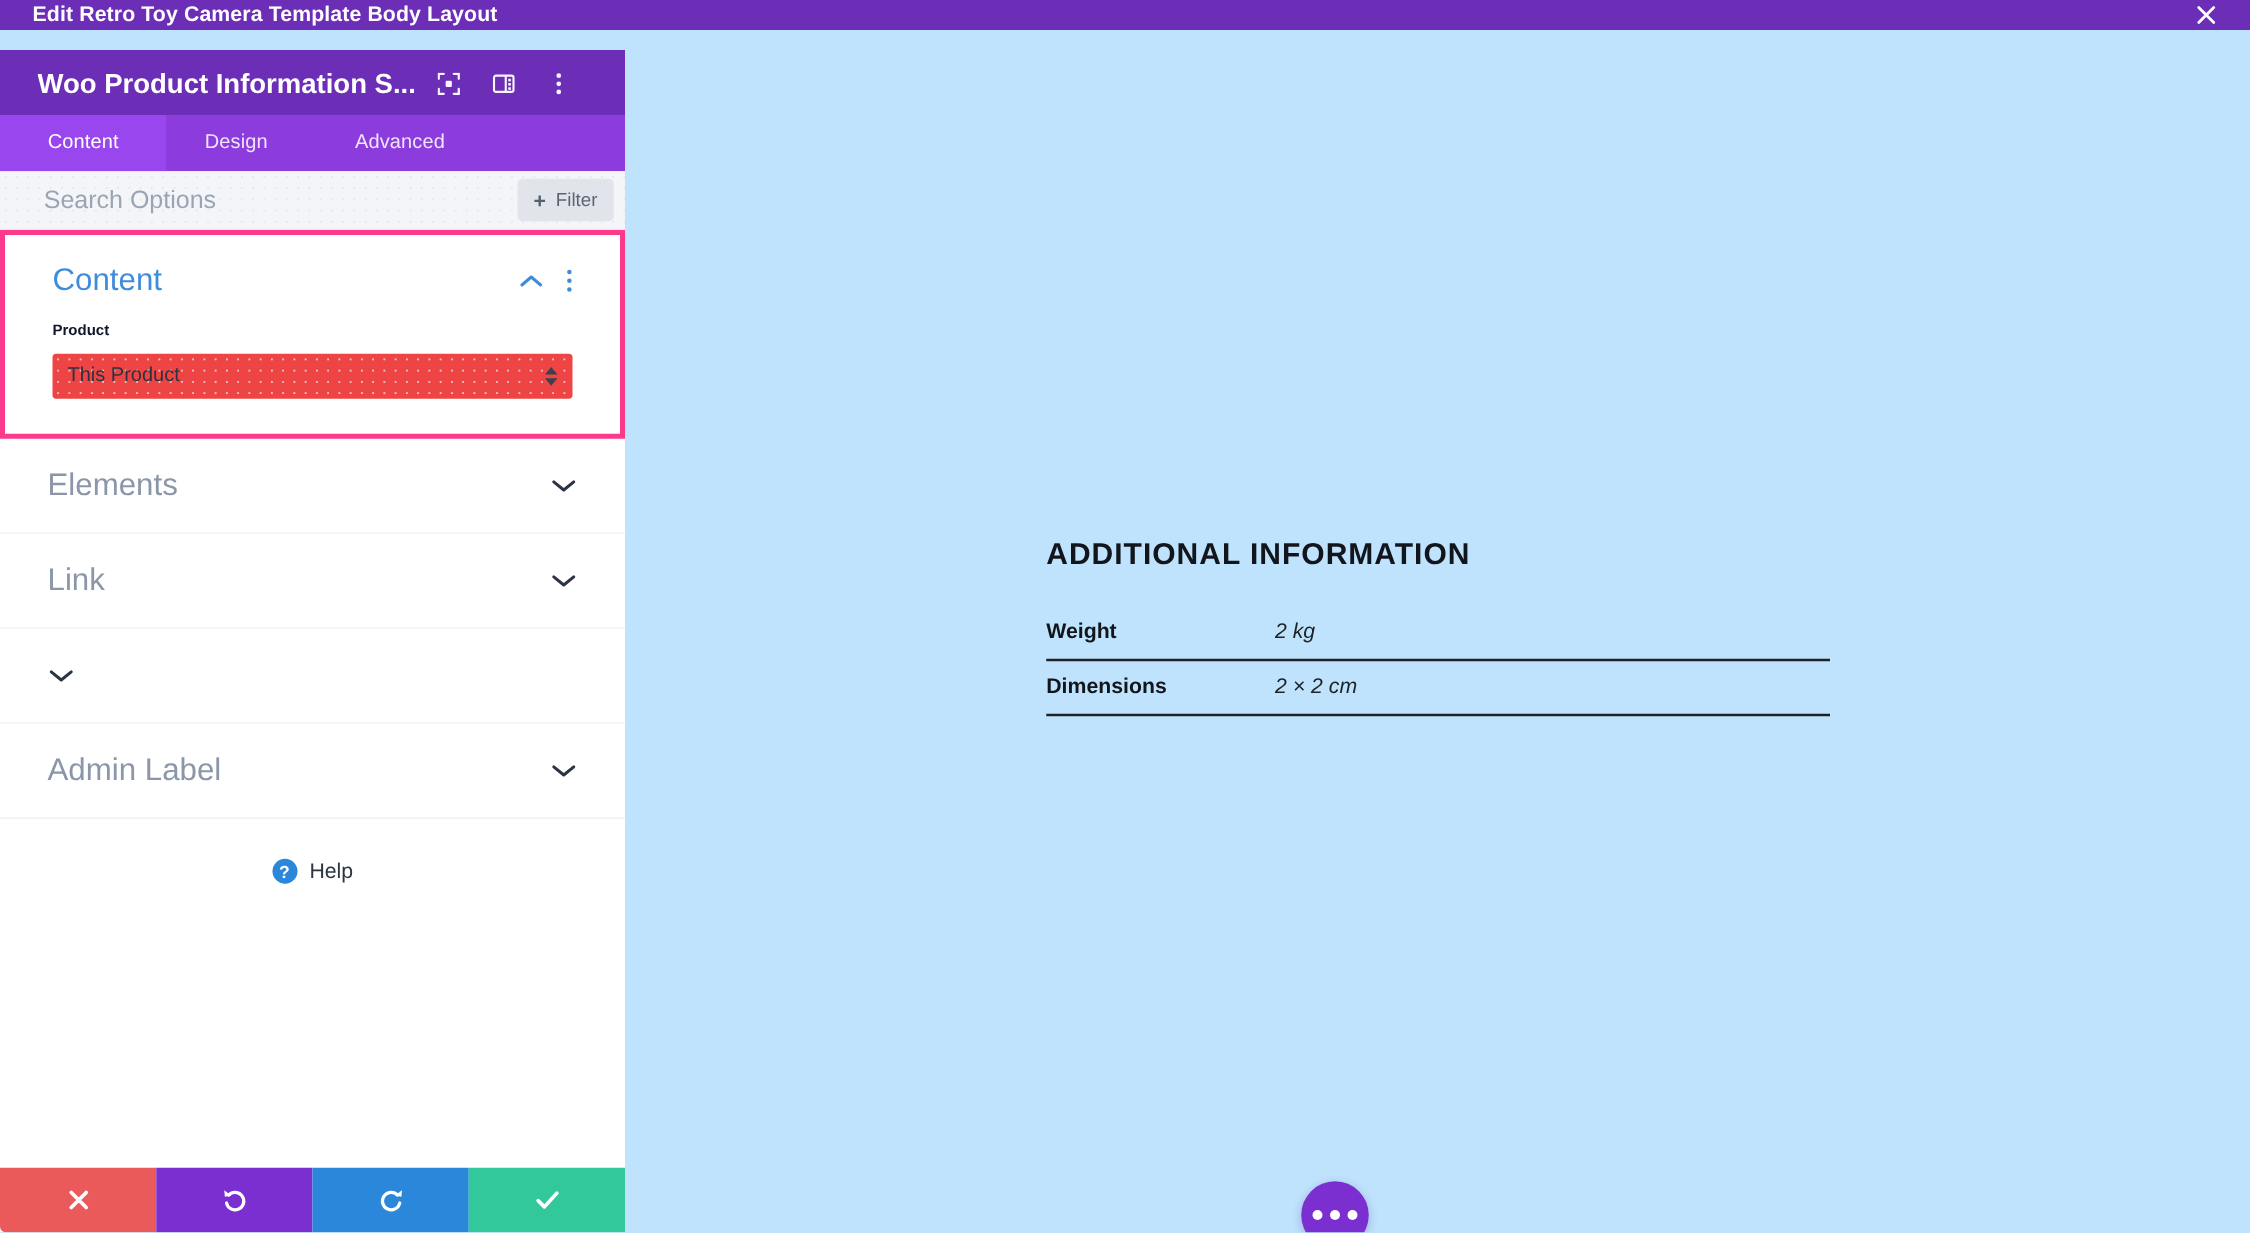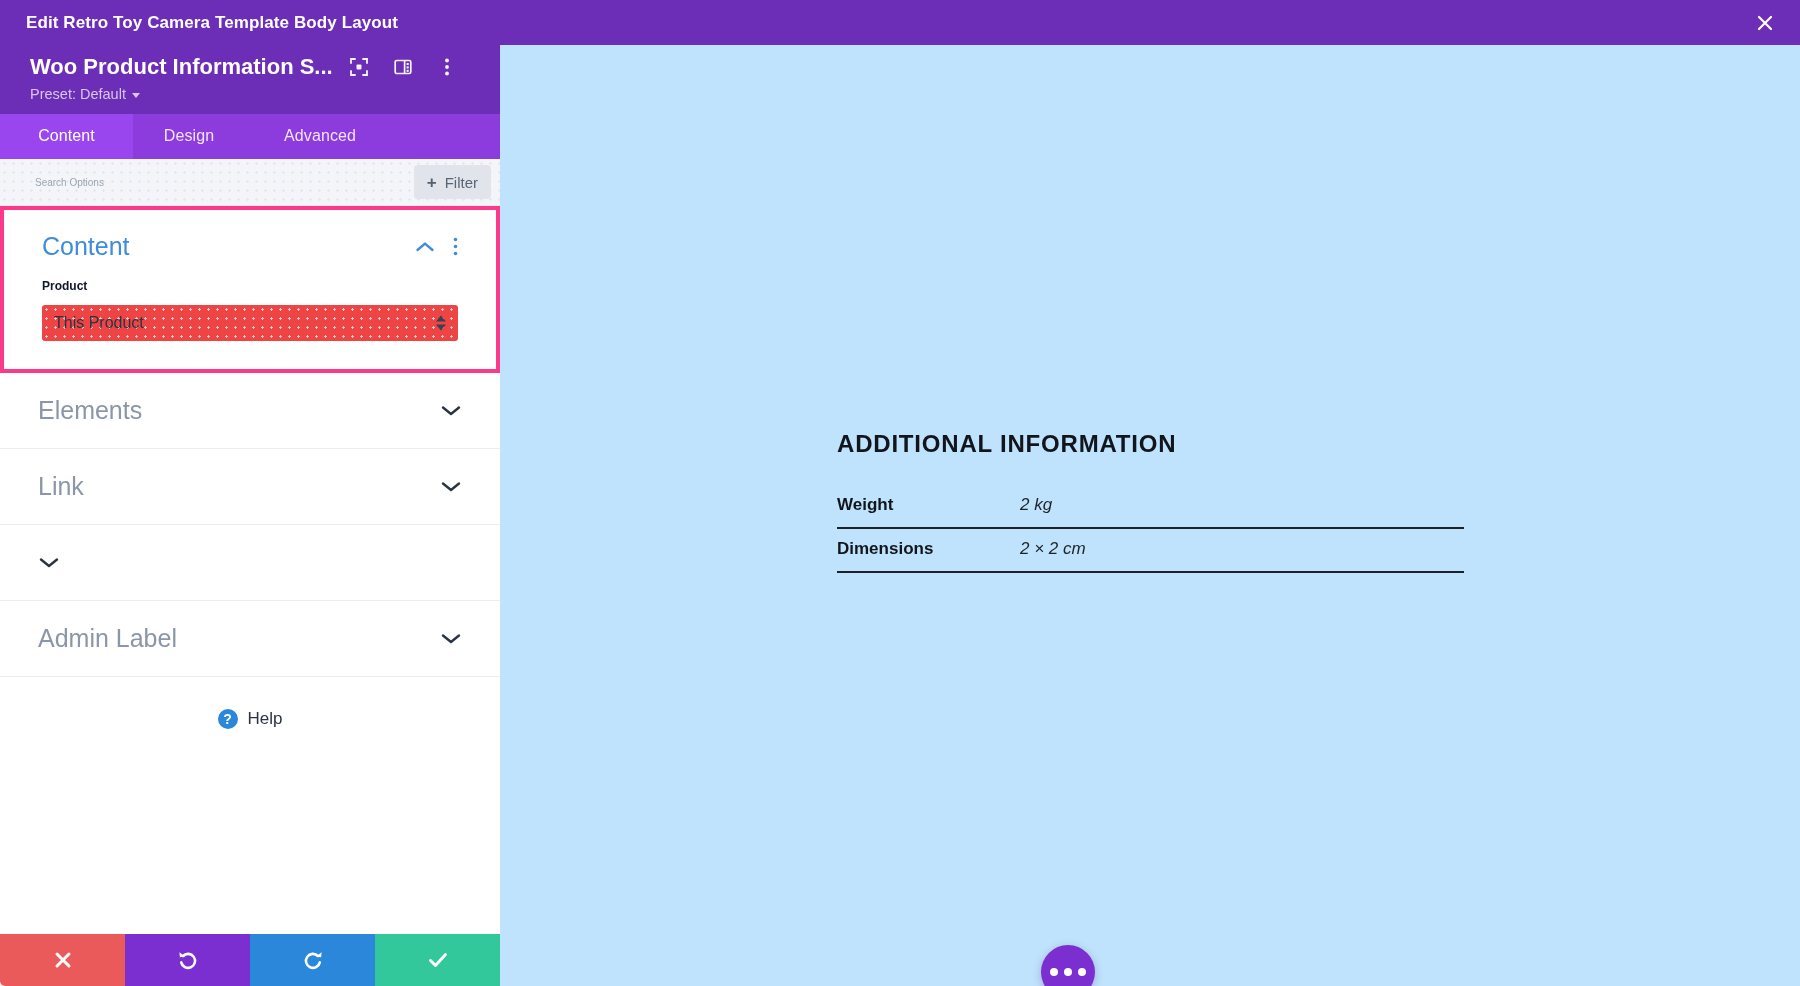--- a/index.html
+++ b/index.html
@@ -7,21 +7,21 @@
     width: 1800px; height: 986px;
     overflow: hidden;
     font-family: "Liberation Sans", sans-serif;
     background: #bfe3fd;
   }
   #app { position: relative; width: 1800px; height: 986px; }
 
   
   .titlebar {
     position: absolute; top: 0; left: 0;
-    width: 1800px; height: 45px;
+    width: 1800px; height: 24px;
     background: #6c2eb7;
     display: flex; align-items: center;
     padding: 0 20px 0 26px;
     z-index: 30;
   }
   .titlebar-text {
     color: #ffffff; font-size: 17px; font-weight: bold;
     letter-spacing: .1px; flex: 1;
   }
   .close-icon {
@@ -98,21 +98,21 @@
   }
   .searchbar::before{
     content:""; position:absolute; inset:0;
     background-image: radial-gradient(#dfe3ea 1px, transparent 1.1px);
     background-size: 9px 9px;
     opacity: .75; pointer-events:none;
   }
   .search-input {
     flex: 1; border: 0; background: transparent;
     font-family: "Liberation Sans", sans-serif;
-    font-size: 10px; color: #5a6573; outline: none;
+    font-size: 20px; color: #5a6573; outline: none;
     position: relative; z-index: 2;
   }
   .search-input::placeholder { color: #9aa5b4; }
   .filter-btn {
     position: relative; z-index: 2;
     background: #e1e5eb; border-radius: 4px;
     height: 34px; padding: 0 13px;
     display: flex; align-items: center; gap: 8px;
     color: #5a6573; font-size: 15px; cursor: pointer;
   }
@@ -279,24 +279,20 @@
           </div>
           <div class="hdr-icon">
             <svg width="6" height="20" viewBox="0 0 6 20" aria-hidden="true">
               <circle cx="3" cy="3.5" r="1.9" fill="#ffffff"></circle>
               <circle cx="3" cy="10" r="1.9" fill="#ffffff"></circle>
               <circle cx="3" cy="16.5" r="1.9" fill="#ffffff"></circle>
             </svg>
           </div>
         </div>
       </div>
-      <div class="preset-row">
-        <span>Preset: Default</span>
-        <span class="caret-down"></span>
-      </div>
     </div>
 
     <div class="tabs">
       <div class="tab t-content">Content</div>
       <div class="tab t-design">Design</div>
       <div class="tab t-advanced">Advanced</div>
     </div>
 
     <div class="searchbar">
       <input class="search-input" type="text" placeholder="Search Options" style="">

